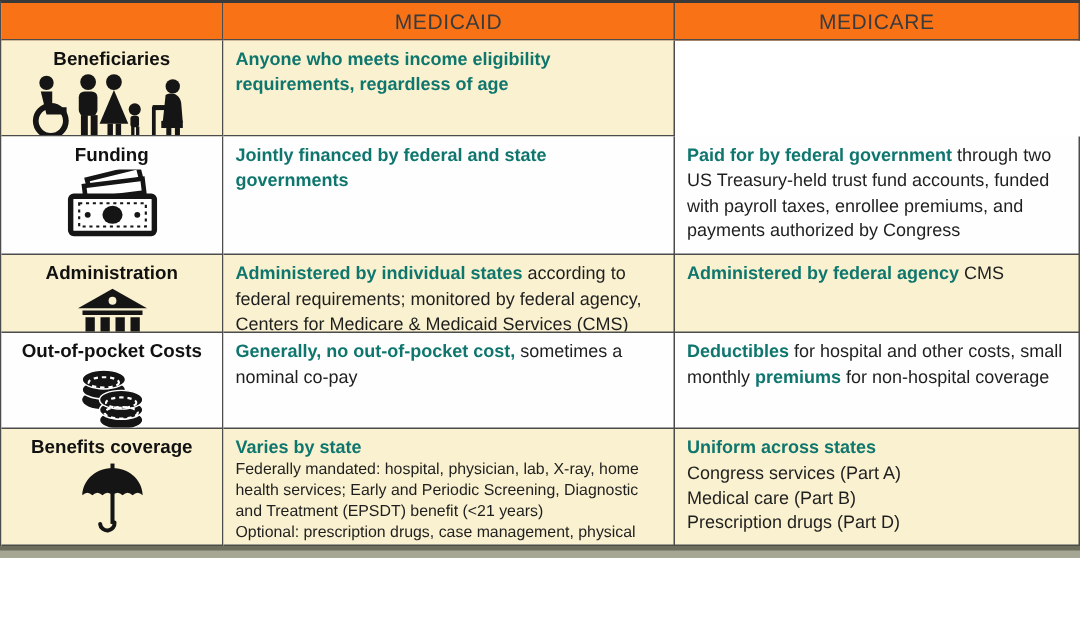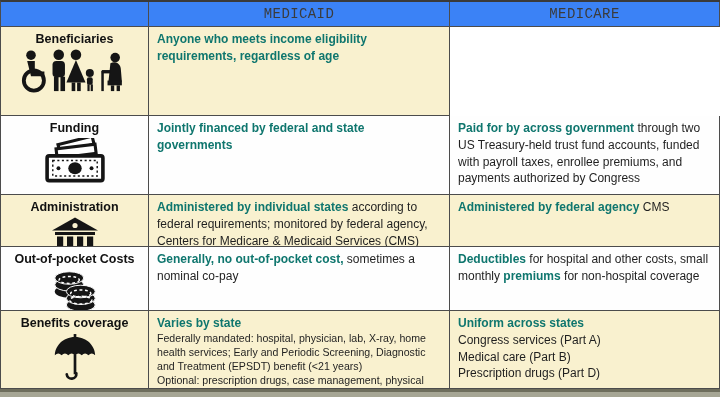--- a/index.html
+++ b/index.html
@@ -15,28 +15,28 @@
     border-left:1px solid #4c4c4c;
     background:#fff;
   }
   .row { display:grid; grid-template-columns:148px 301px 270px; }
   .cell {
     border-right:1px solid #4c4c4c;
     border-bottom:1px solid #4c4c4c;
     overflow:hidden;
   }
   .h-header { height:25px; }
-  .h1 { height:89px; }
+  .h1 { height:64px; }
   .h2 { height:79px; }
   .h3 { height:52px; }
   .h4 { height:64px; }
   .h5 { height:78px; }
   .cream .cell { background:#f9f1cf; }
   .white .cell { background:#fefefe; }
-  .header-row .cell { background:#3b82f6;font-family:Liberation Mono, monospace; }
+  .header-row .cell { background:#f97316; }
   .header-cell {
     display:flex; align-items:center; justify-content:center;
     font-size:14px; letter-spacing:.4px; color:#3b3b3b;
   }
   .label-cell {
     display:flex; flex-direction:column; align-items:center;
     padding-top:5px;
   }
   .row-label { font-weight:700; font-size:12.5px; color:#111; text-align:center; }
   .icon-wrap { margin-top:3px; line-height:0; }
@@ -108,21 +108,21 @@
           <ellipse cx="30" cy="29" rx="6.5" ry="5.8" fill="#151515"></ellipse>
           <circle cx="14" cy="29" r="1.9" fill="#151515"></circle>
           <circle cx="46" cy="29" r="1.9" fill="#151515"></circle>
         </svg>
       </div>
     </div>
     <div class="cell h2 body-cell">
       <span class="b">Jointly financed by federal and state governments</span>
     </div>
     <div class="cell h2 body-cell">
-      <span class="b">Paid for by across government</span><span> through two US Treasury-held trust fund accounts, funded with payroll taxes, enrollee premiums, and payments authorized by Congress</span>
+      <span class="b">Paid for by federal government</span><span> through two US Treasury-held trust fund accounts, funded with payroll taxes, enrollee premiums, and payments authorized by Congress</span>
     </div>
   </div>
 
   <div class="row cream">
     <div class="cell h3 label-cell">
       <div class="row-label">Administration</div>
       <div class="icon-wrap">
         <svg width="46" height="43" viewBox="0 0 46 42" fill="#151515">
           <polygon points="23,0 46,13 0,13"></polygon>
           <circle cx="23" cy="8" r="2.6" fill="#f9f1cf"></circle>

